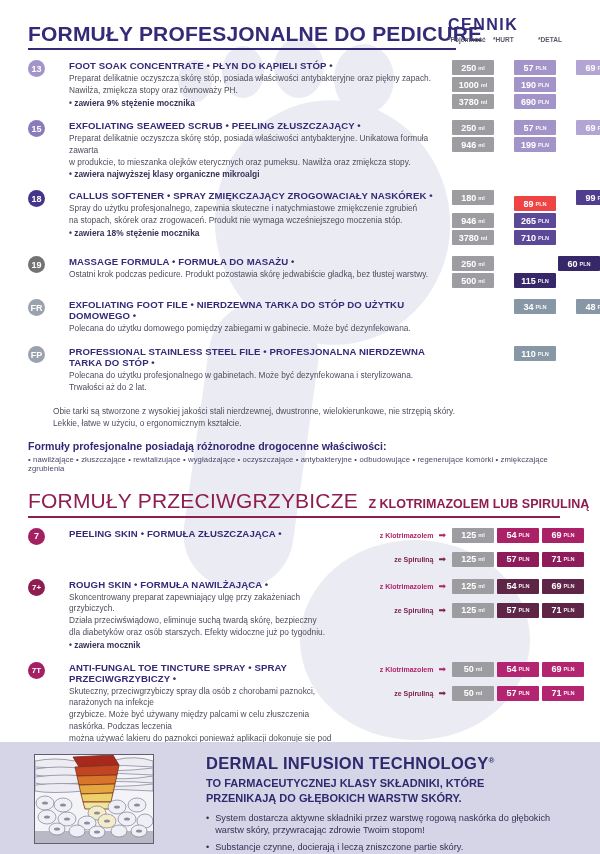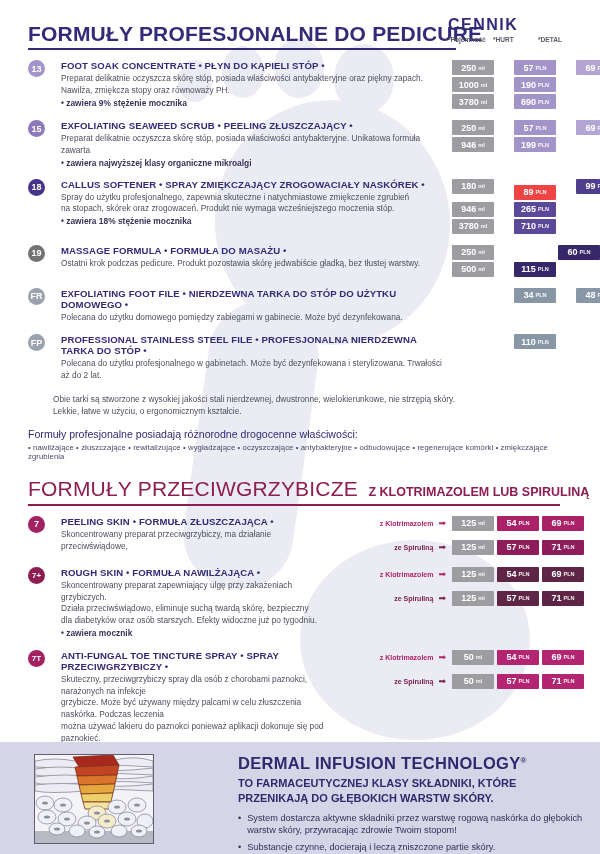--- a/index.html
+++ b/index.html
@@ -11,53 +11,53 @@
   .h1{color:#332a78;font-size:21px;font-weight:bold;letter-spacing:.2px;margin:8px 0 2px;}
   .rule1{border-bottom:2.5px solid #332a78;width:428px;margin-bottom:10px;}
 
   .cennik{position:absolute;top:16px;right:20px;width:132px;z-index:2;text-align:left;}
   .cennik-title{font-size:16px;font-weight:bold;color:#332a78;letter-spacing:1.5px;margin-bottom:2px;}
   .cennik-cols{display:flex;gap:3px;font-size:6.6px;font-weight:bold;color:#5a5a66;}
   .cennik-cols span{width:42px;flex:none;}
 
   .prod{display:flex;margin-bottom:11px;}
   .badge{width:17px;height:17px;border-radius:50%;color:#fff;font-size:9px;font-weight:bold;
-         display:flex;align-items:center;justify-content:center;margin-right:16px;flex:none;margin-top:0;}
+         display:flex;align-items:center;justify-content:center;margin-right:24px;flex:none;margin-top:0;}
   .ptext{flex:1;padding-right:6px;}
   .ptitle{font-size:9.6px;font-weight:bold;color:#332a78;margin-bottom:2px;letter-spacing:.1px;}
   .pdesc{font-size:8.3px;color:#4e4e5e;line-height:1.42;}
   .pbullet{font-size:8.4px;font-weight:bold;color:#3a3258;margin-top:1px;}
   .pgrid{width:132px;flex:none;display:flex;flex-direction:column;gap:2px;align-items:flex-start;}
   .prow{display:flex;gap:20px;}
   .chip{width:42px;height:15px;flex:none;color:#fff;font-size:9px;font-weight:bold;
         display:flex;align-items:center;justify-content:center;border-radius:1px;box-sizing:border-box;}
   .chip i{font-style:normal;font-size:5.6px;margin-left:2px;opacity:.92;font-weight:bold;}
   .chip.empty{background:transparent;}
 
   .note{font-size:8.3px;color:#4e4e5e;line-height:1.5;margin:0 0 10px 25px;}
-  .props-title{font-size:10.6px;font-weight:normal;color:#332a78;margin:0 0 3px 0;}
+  .props-title{font-size:10.6px;font-weight:bold;color:#332a78;margin:0 0 3px 0;}
   .props{font-size:7.7px;color:#4a4668;margin-bottom:16px;letter-spacing:.1px;}
 
   .h2row{margin-top:2px;white-space:nowrap;}
   .h2big{color:#8e1d52;font-size:21px;font-weight:normal;letter-spacing:.2px;}
   .h2small{color:#8e1d52;font-size:12.5px;font-weight:bold;margin-left:6px;}
   .rule2{border-bottom:2px solid #8e1d52;width:532px;margin:3px 0 10px;}
 
   .prod2{display:flex;margin-bottom:12px;}
   .ptext2{flex:1;padding-right:4px;}
   .pgrid2{width:242px;flex:none;display:flex;flex-direction:column;gap:9px;align-items:flex-end;}
   .prow2{display:flex;gap:3px;align-items:center;}
   .vlabel{font-size:7px;font-weight:bold;margin-right:2px;white-space:nowrap;}
   .varrow{font-size:9px;margin-right:3px;line-height:1;}
 
   .fnote{font-size:6.4px;color:#55516b;line-height:1.55;margin-bottom:5px;padding-right:4px;}
   .fnote b{font-size:7.2px;color:#3a3258;}
 
   .footer{position:absolute;left:0;bottom:0;width:600px;height:112px;background:#d6d5e7;z-index:3;
-          display:flex;align-items:flex-start;padding:12px 18px 0 34px;box-sizing:border-box;gap:32px;}
+          display:flex;align-items:flex-start;padding:12px 18px 0 34px;box-sizing:border-box;}
   .fimg{width:118px;height:88px;border:1.5px solid #5f5f70;background:#fff;flex:none;}
   .ftext{margin-left:52px;}
   .ftitle{font-size:16.5px;font-weight:bold;color:#2e2a6e;letter-spacing:.3px;}
   .ftitle sup{font-size:8px;}
   .fsub{font-size:11px;font-weight:bold;color:#2e2a6e;line-height:1.32;margin-top:3px;}
   .fbullets{margin-top:7px;width:372px;}
   .fb{display:flex;font-size:9.2px;color:#333055;line-height:1.35;margin-bottom:4px;}
   .fb .dot{margin-right:6px;}
 </style>
 </head>
@@ -109,20 +109,21 @@
               <span class="chip" style="background: rgb(157, 157, 161);">3780<i>ml</i></span>
               <span class="chip" style="background: rgb(162, 148, 200);">690<i>PLN</i></span>
             </div>
           </div>
         </div>
         <div class="prod">
           <div class="badge" style="background: rgb(141, 122, 188);">15</div>
           <div class="ptext">
             <div class="ptitle">EXFOLIATING SEAWEED SCRUB • PEELING ZŁUSZCZAJĄCY •</div>
             <div class="pdesc">Preparat delikatnie oczyszcza skórę stóp, posiada właściwości antybakteryjne. Unikatowa formuła zawarta</div>
+            <div class="pdesc">w produkcie, to mieszanka olejków eterycznych oraz pumeksu. Nawilża oraz zmiękcza stopy.</div>
             <div class="pbullet">•  zawiera najwyższej klasy organiczne mikroalgi</div>
           </div>
           <div class="pgrid">
             <div class="prow">
               <span class="chip" style="background: rgb(157, 157, 161);">250<i>ml</i></span>
               <span class="chip" style="background: rgb(162, 148, 200);">57<i>PLN</i></span>
               <span class="chip" style="background: rgb(178, 165, 211);">69<i>PLN</i></span>
             </div>
             <div class="prow">
               <span class="chip" style="background: rgb(157, 157, 161);">946<i>ml</i></span>
@@ -213,21 +214,20 @@
       <span class="h2big">FORMUŁY PRZECIWGRZYBICZE</span>
       <span class="h2small">Z KLOTRIMAZOLEM LUB SPIRULINĄ</span>
     </div>
     <div class="rule2"></div>
 
     <div id="s2-products">
         <div class="prod2 prod">
           <div class="badge" style="background: rgb(163, 33, 99);">7</div>
           <div class="ptext ptext2">
             <div class="ptitle">PEELING SKIN • FORMUŁA ZŁUSZCZAJĄCA •</div>
-            <div class="pdesc">Skoncentrowany preparat przeciwgrzybiczy, ma działanie przeciwświądowe,</div>
           </div>
           <div class="pgrid2">
             <div class="prow2">
               <span class="vlabel" style="color: rgb(176, 36, 104);">z Klotrimazolem</span>
               <span class="varrow" style="color: rgb(176, 36, 104);">➡</span>
               <span class="chip" style="background: rgb(157, 157, 161);">125<i>ml</i></span>
               <span class="chip" style="background: rgb(170, 33, 103);">54<i>PLN</i></span>
               <span class="chip" style="background: rgb(170, 33, 103);">69<i>PLN</i></span>
             </div>
             <div class="prow2">

